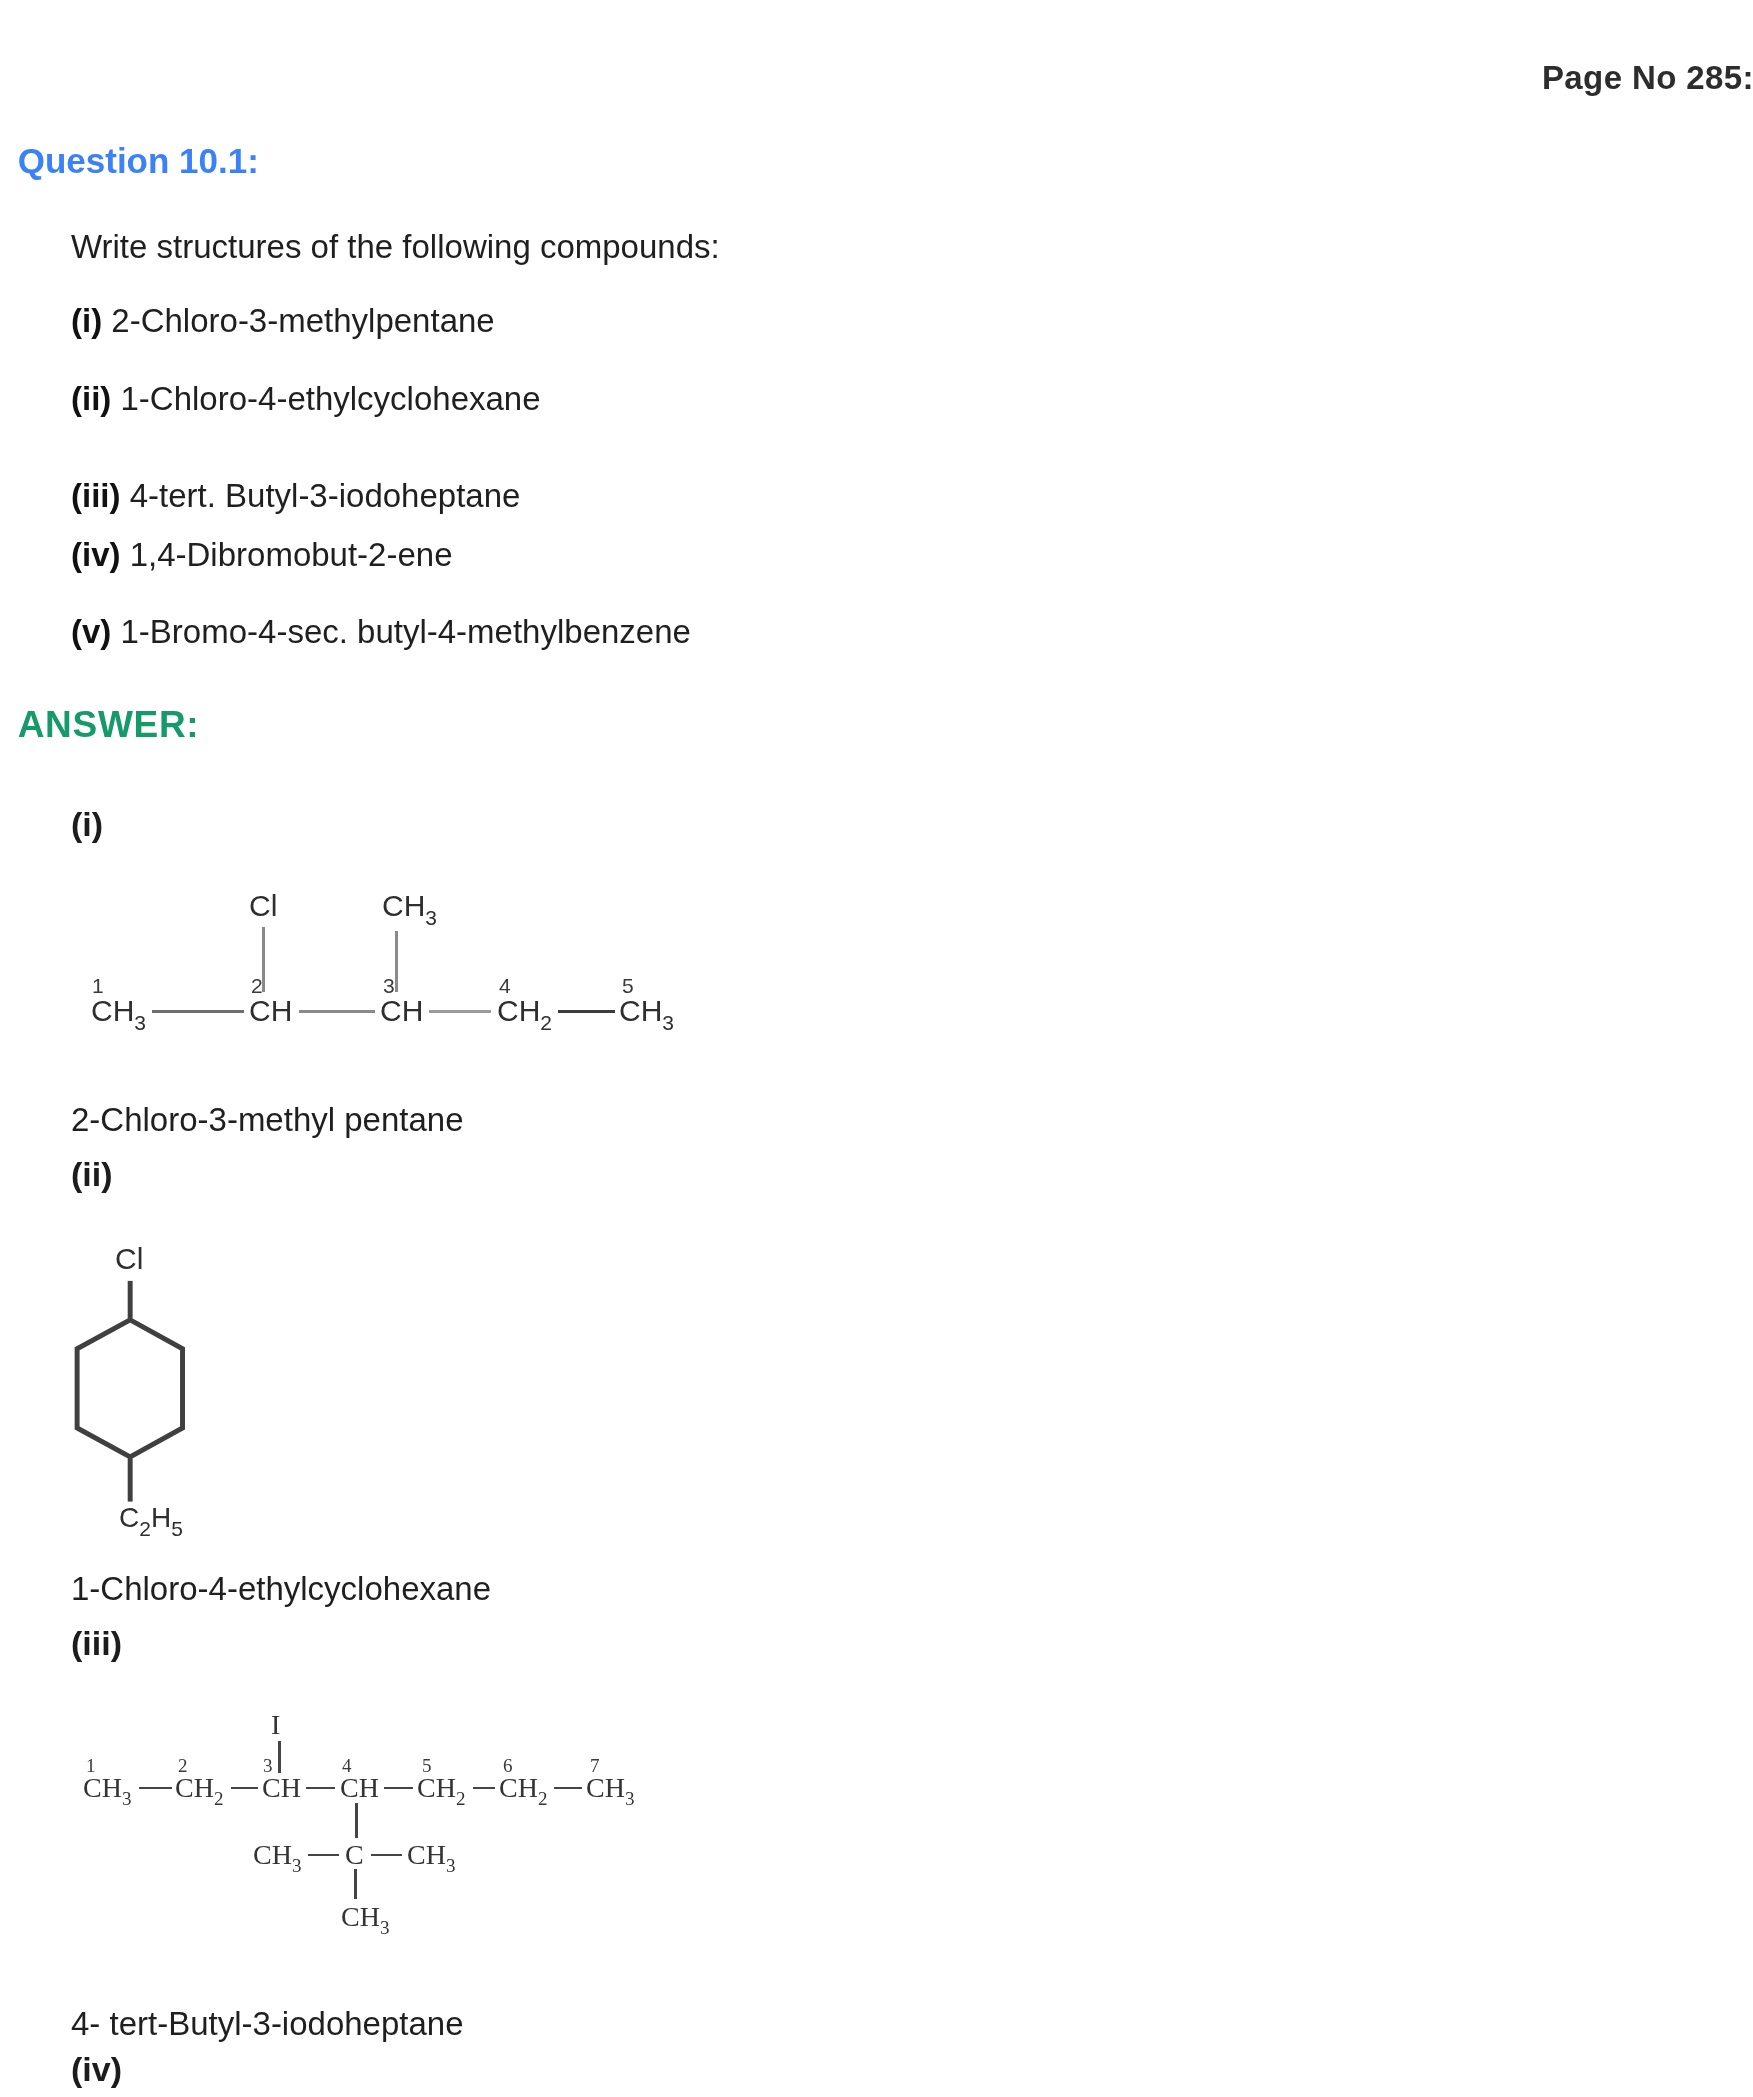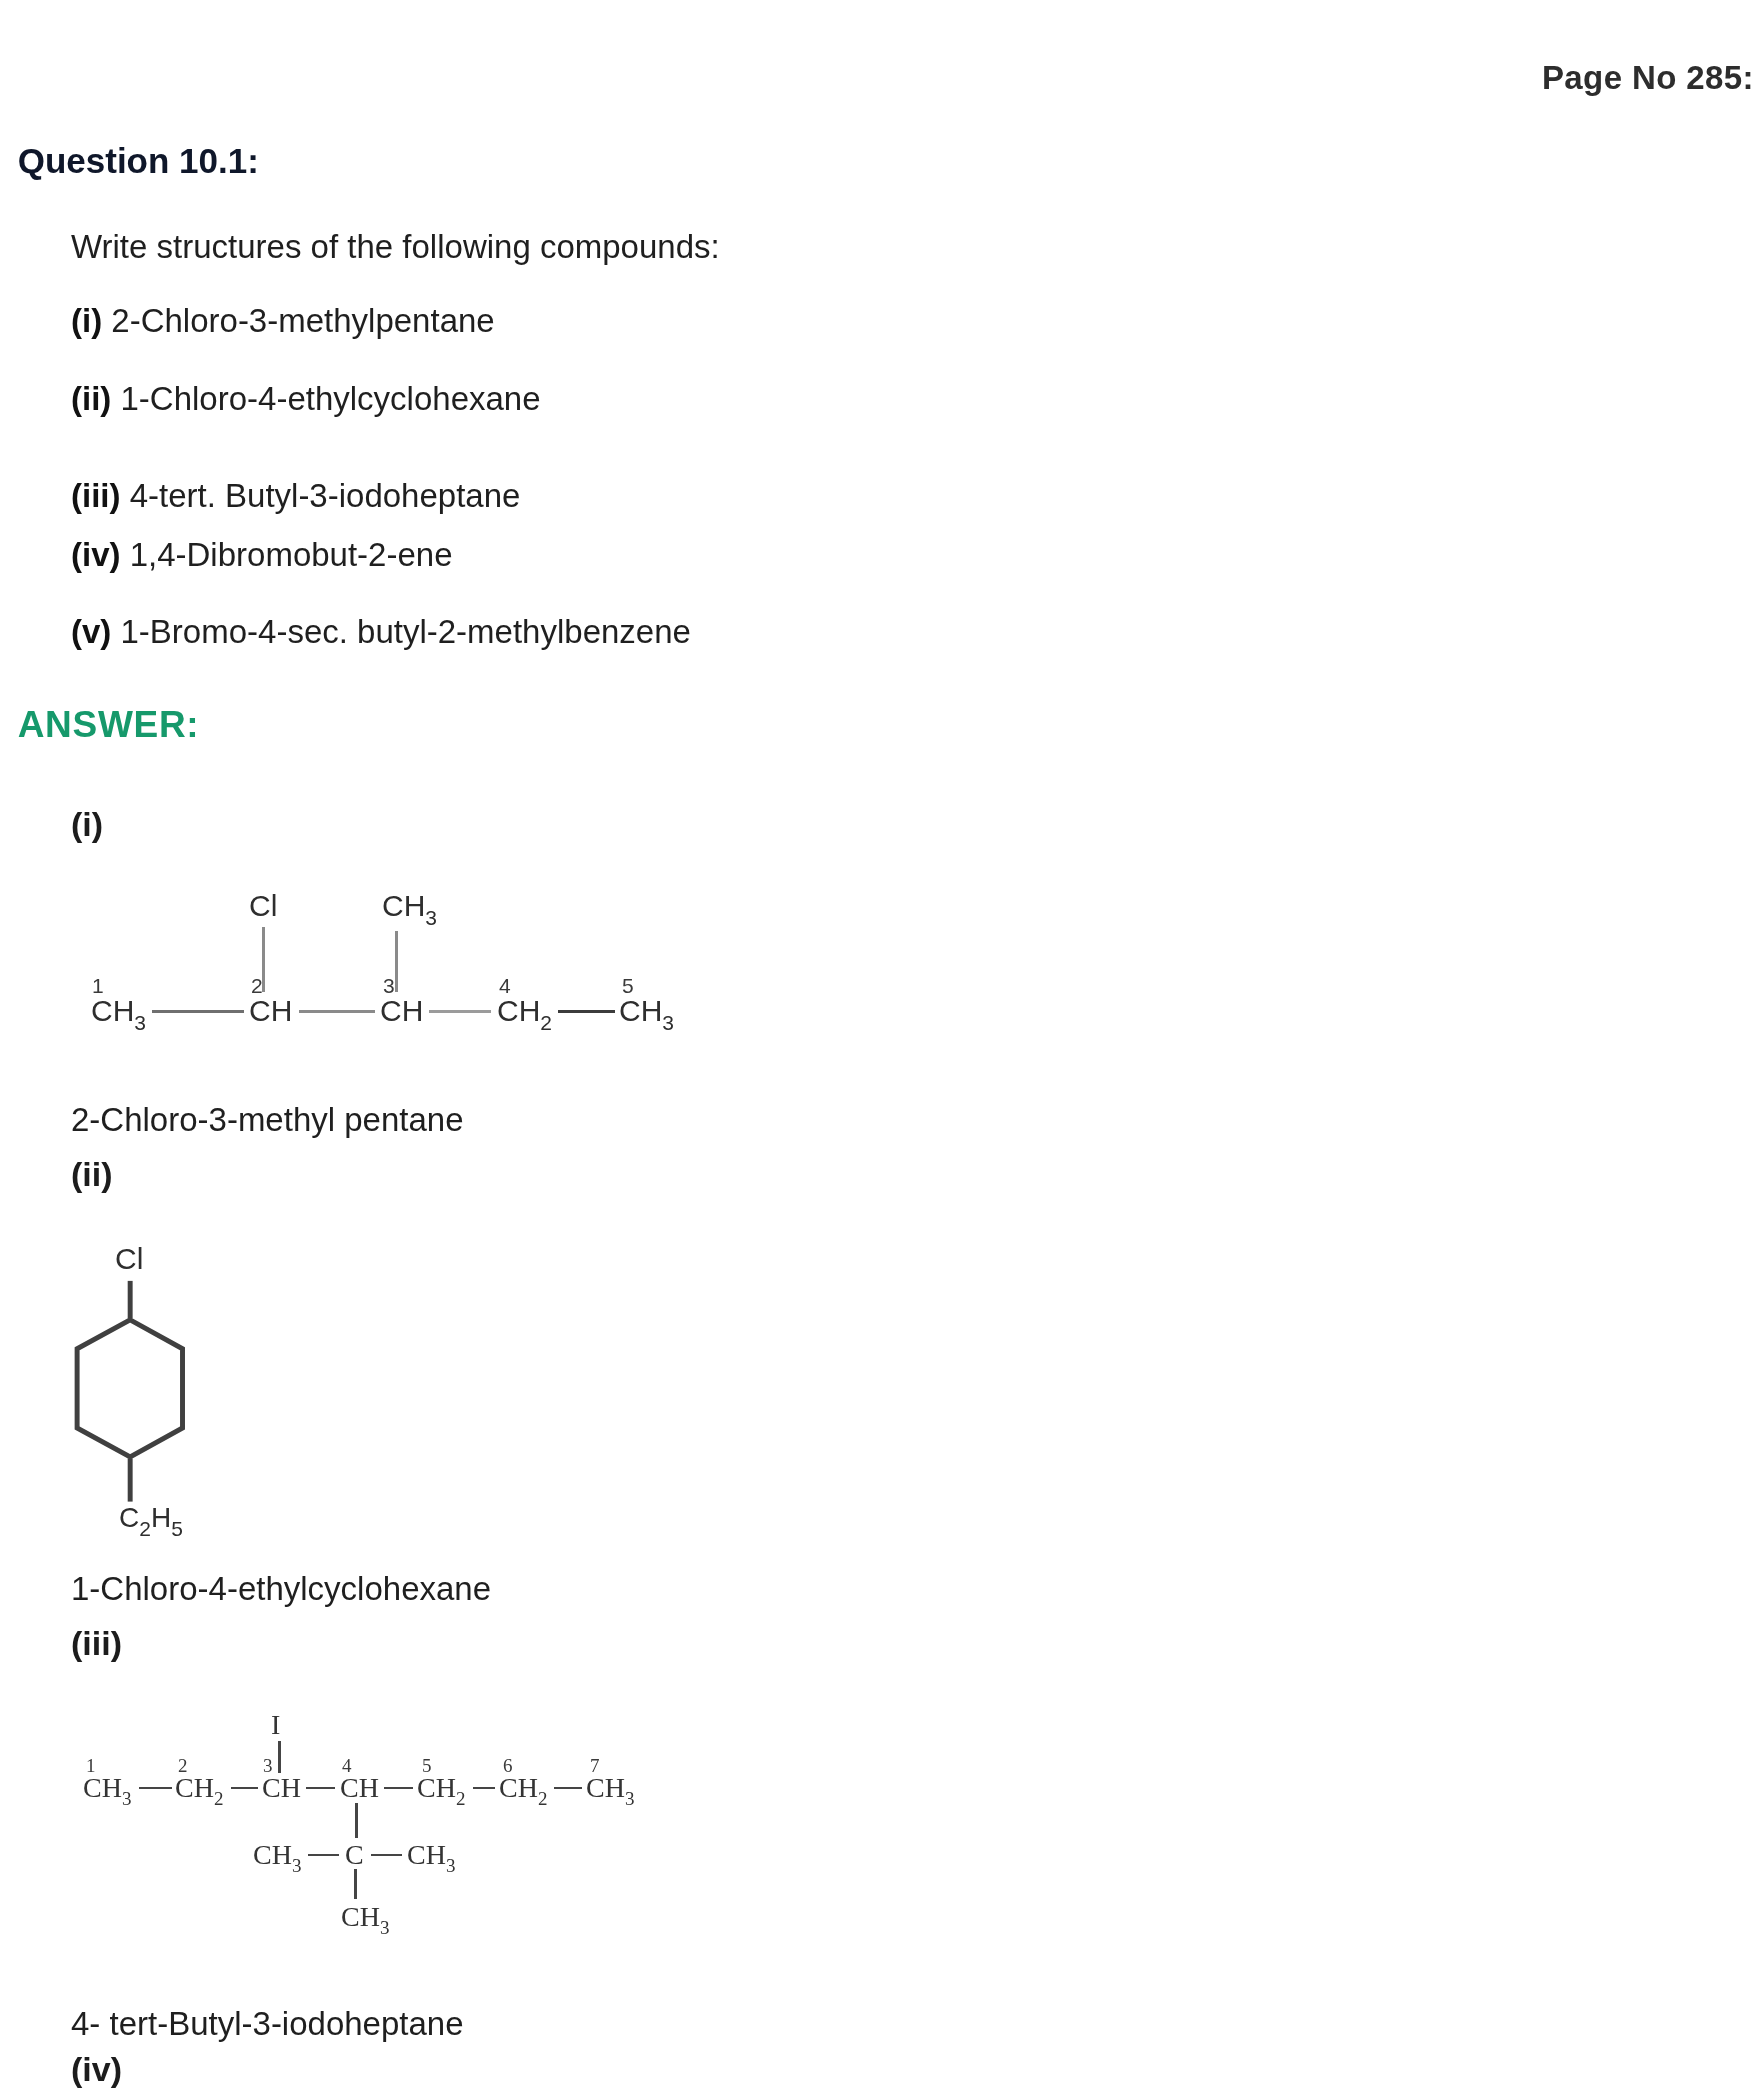--- a/index.html
+++ b/index.html
@@ -14,21 +14,21 @@
   }
   .abs{position:absolute;}
   .hdr-center{
     top:59px;left:0;width:100%;
     text-align:right;
     font-size:33px;font-weight:bold;color:#2d2d2d;
     letter-spacing:0.4px;
   }
   .q-heading{
     left:17.7px;top:141px;
-    font-size:35px;font-weight:bold;color:#0f172a;
+    font-size:35px;font-weight:bold;color:#3b82f6;
   }
   .intro{left:71px;top:228px;font-size:33px;color:#1f1f1f;}
   .q-item{left:71px;font-size:33px;color:#1f1f1f;}
   .q-item b{font-weight:bold;color:#111;}
   .answer-heading{
     left:17.7px;top:704px;
     font-size:37px;font-weight:bold;color:#16996B;
     letter-spacing:0.7px;
   }
   .sec-heading{font-size:34px;font-weight:bold;color:#1c1c1c;left:71px;}
@@ -74,21 +74,21 @@
   <div class="abs q-item" style="top:380px;text-align:center;">
     <b>(ii)</b>&nbsp;<span>1-Chloro-4-ethylcyclohexane</span>
   </div>
   <div class="abs q-item" style="top:458px;margin-top:19px;">
     <b>(iii)</b>&nbsp;<span>4-tert. Butyl-3-iodoheptane</span>
   </div>
   <div class="abs q-item" style="top:536px;">
     <b>(iv)</b>&nbsp;<span>1,4-Dibromobut-2-ene</span>
   </div>
   <div class="abs q-item" style="top:613px;">
-    <b>(v)</b>&nbsp;<span>1-Bromo-4-sec. butyl-2-methylbenzene</span>
+    <b>(v)</b>&nbsp;<span>1-Bromo-4-sec. butyl-4-methylbenzene</span>
   </div>
 
   <div class="abs answer-heading">ANSWER:</div>
 
   <div class="abs sec-heading" style="top:805px;">(i)</div>
 
   <div class="abs" style="left:0;top:877px;width:743px;height:184px;">
 
     <span class="atom" style="left:249px;top:14px;"><span>Cl</span></span>
     <span class="atom" style="left:382px;top:14px;"><span>CH</span><span class="sub">3</span></span>

